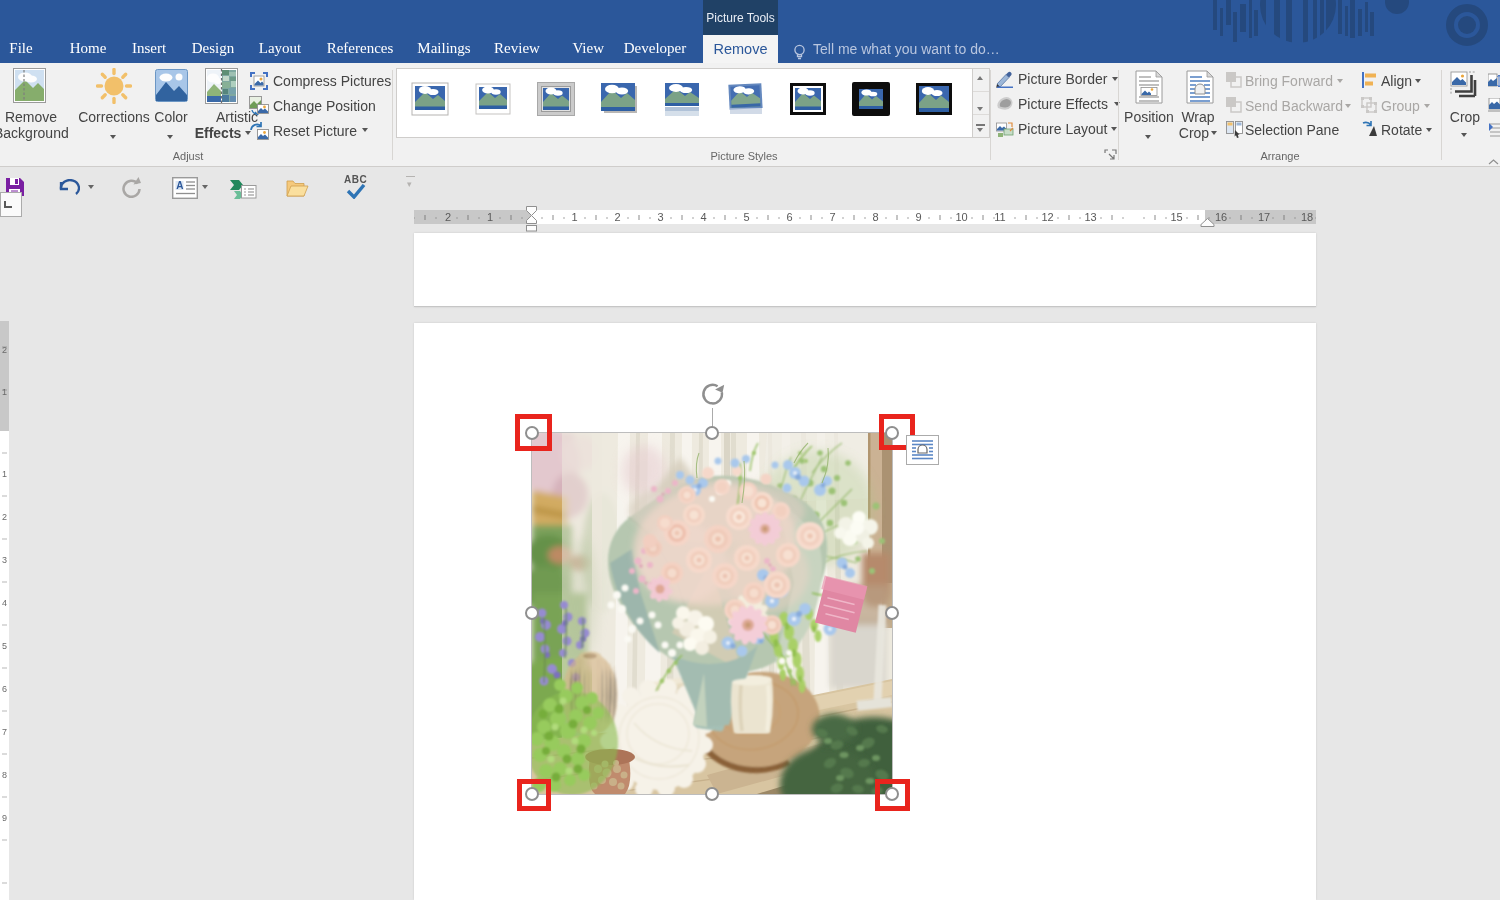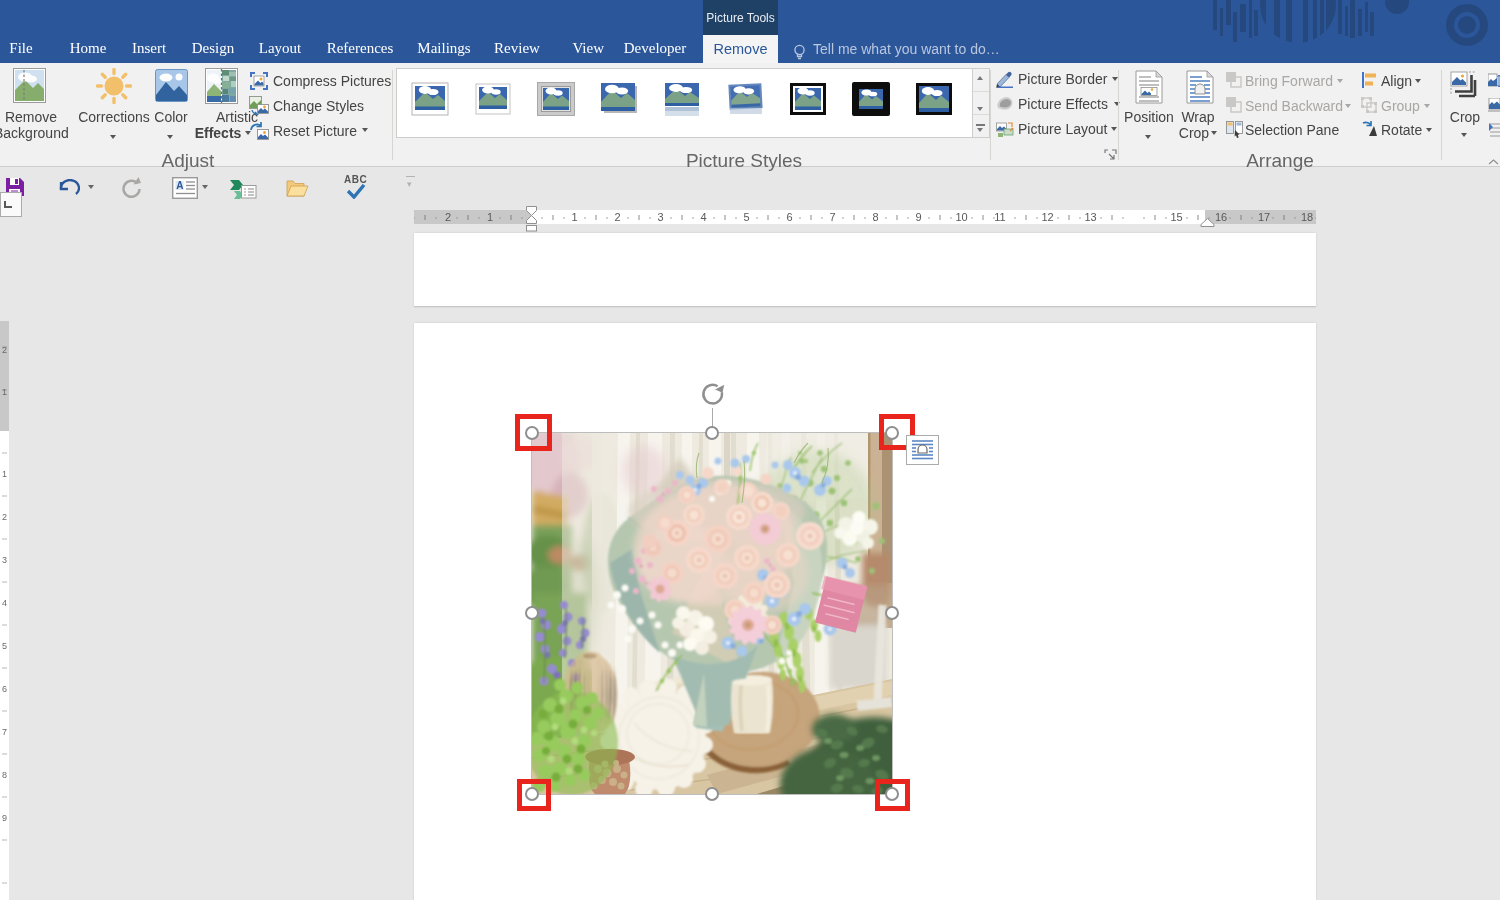--- a/index.html
+++ b/index.html
@@ -4,21 +4,21 @@
 <style>
 html,body{margin:0;padding:0;}
 #app{position:relative;width:1500px;height:900px;overflow:hidden;background:#e7e7e7;
   font-family:"Liberation Sans",sans-serif;-webkit-font-smoothing:antialiased;}
 .abs{position:absolute;}
 #titlebar{left:0;top:0;width:1500px;height:35px;background:#2b579a;}
 #tabrow{left:0;top:35px;width:1500px;height:28px;background:#2b579a;}
 #ribbon{left:0;top:63px;width:1500px;height:103px;background:#f1f1f1;border-bottom:1px solid #cfcdcb;}
 .tab{position:absolute;top:0;height:28px;line-height:27px;color:#fff;font-size:15px;text-align:center;font-family:Liberation Serif, serif;}
 .rlbl{position:absolute;font-size:14px;color:#444;white-space:nowrap;}
-.glbl{position:absolute;font-size:19px;color:#666;text-align:center;white-space:nowrap;}
+.glbl{position:absolute;font-size:11px;color:#666;text-align:center;white-space:nowrap;}
 .sep{position:absolute;width:1px;background:#d8d6d3;top:70px;height:90px;}
 .darr{position:absolute;width:0;height:0;border-left:3.5px solid transparent;border-right:3.5px solid transparent;border-top:4px solid #555;}
 .garr{border-top-color:#a9a7a5;}
 .thumb{position:absolute;top:82px;width:38px;height:34px;}
 .hnum{position:absolute;top:0;height:14px;line-height:15px;font-size:11px;color:#595959;width:20px;text-align:center;}
 .vnum{position:absolute;left:0;width:9px;text-align:center;font-size:9px;color:#6a6a6a;line-height:10px;}
 .handle{position:absolute;width:10px;height:10px;border-radius:50%;background:#fff;border:2px solid #8f8f8f;}
 .redsq{position:absolute;border:5px solid #e9241d;background:transparent;}
 </style>
 </head>
@@ -155,21 +155,21 @@
 </svg>
 <div class="rlbl" style="left:273px;top:73px;">Compress Pictures</div>
 <svg class="abs" style="left:249px;top:96px" width="20" height="20" viewBox="0 0 20 20">
   <rect x="0.5" y="0.5" width="12" height="12" fill="#e8f0e2" stroke="#8f8f8f" stroke-width="0.9"></rect>
   <path d="M1,9 L5,5 L8,8 L12,4 V12 H1 z" fill="#6f9e57"></path>
   <path d="M3,14 a5,5 0 0 0 6,4 M11,16 l-2.5,2.5 L6,16" fill="none" stroke="#2e74b5" stroke-width="1.4"></path>
   <rect x="8.5" y="8.5" width="11" height="9" fill="#fff" stroke="#8f8f8f" stroke-width="0.9"></rect>
   <circle cx="15.5" cy="11" r="1.4" fill="#eba63c"></circle>
   <path d="M9,15 L12,12 L14,14 L16,12.5 L19,15.5 V17 H9 z" fill="#3a69a8"></path>
 </svg>
-<div class="rlbl" style="left:273px;top:98px;">Change Styles</div>
+<div class="rlbl" style="left:273px;top:98px;">Change Position</div>
 <svg class="abs" style="left:249px;top:121px" width="20" height="20" viewBox="0 0 20 20">
   <path d="M2,9 a6,6 0 0 1 10,-4 M12,1 v4.5 h-4.5" fill="none" stroke="#2e74b5" stroke-width="1.7"></path>
   <rect x="8.5" y="8.5" width="11" height="10" fill="#fff" stroke="#8f8f8f" stroke-width="0.9"></rect>
   <circle cx="15.5" cy="11.5" r="1.4" fill="#eba63c"></circle>
   <path d="M9,16 L12,13 L14,15 L16,13.5 L19,16.5 V18 H9 z" fill="#3a69a8"></path>
 </svg>
 <div class="rlbl" style="left:273px;top:123px;">Reset Picture</div>
 <div class="darr" style="left:362px;top:128px;"></div>
 <div class="glbl" style="left:158px;top:150px;width:60px;">Adjust</div>
 <div class="sep" style="left:392px;"></div>

